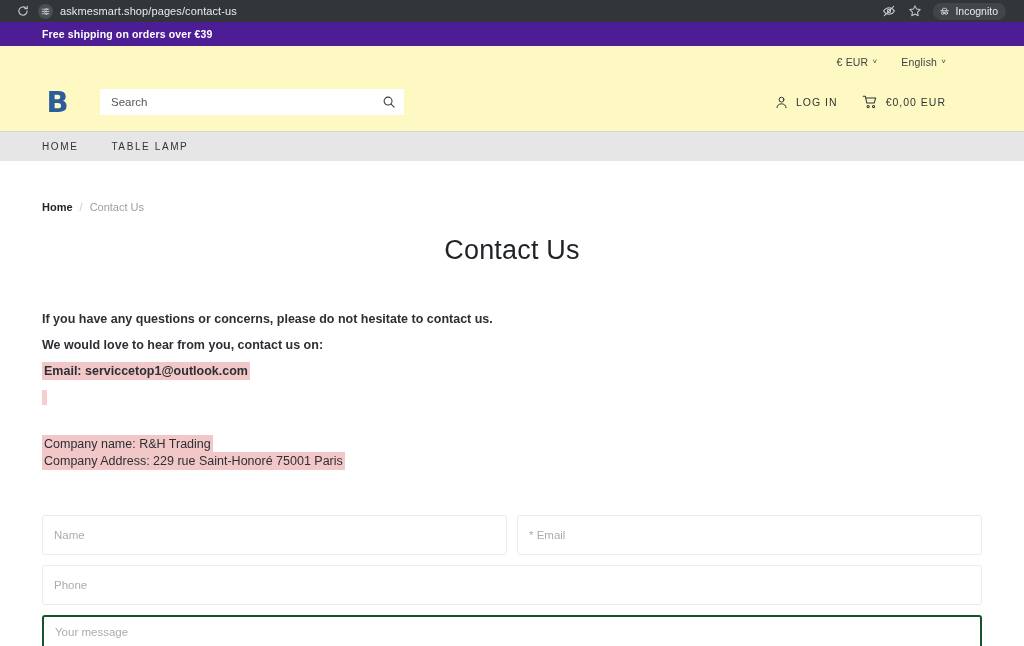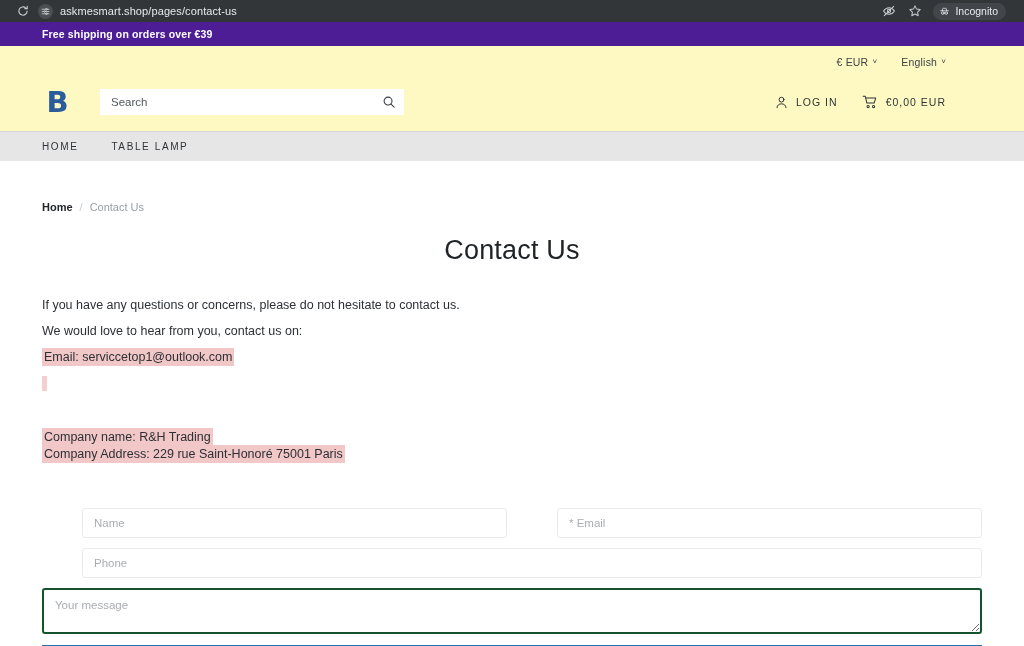--- a/index.html
+++ b/index.html
@@ -226,65 +226,64 @@
 
   .page-title {
     text-align: center;
     font-size: 27px;
     font-weight: normal;
     color: #1f2327;
     margin-top: 22px;
     letter-spacing: 0.2px;
   }
 
-  .body-copy { margin-top: 26px; }
+  .body-copy { margin-top: 40px; font-weight: bold; }
   .body-line {
     font-size: 12.5px;
     color: #2c3035;
     line-height: 26px;
   }
   .hl {
     background: #f2c7c7;
     display: inline;
     padding: 2px 2px;
   }
   .hl-blank {
     background: #f5cfcf;
     display: inline-block;
     width: 5px;
     height: 15px;
     vertical-align: middle;
   }
   .spacer-line { line-height: 26px; height: 26px; }
-  .company-block { margin-top: 33px; }
+  .company-block { margin-top: 26px; }
   .company-line {
     font-size: 12.5px;
     color: #2c3035;
     line-height: 17px;
   }
 
   
   .contact-form { margin-top: 45px; }
   .form-row {
     display: flex;
     gap: 10px;
     margin-bottom: 10px;
   }
   .field {
     flex: 1 1 0;
-    height: 30px;
+    height: 40px;
     border: 1px solid #e9ebed;
     border-radius: 3px;
     background: #ffffff;
     font-size: 11.5px;
     color: #33383c;
     padding: 0 11px;
     outline: none;
     font-family: "Liberation Sans", sans-serif;
-    margin-left: 40px;
   }
   .field::placeholder { color: #a9adb1; opacity: 1; }
   .field-full { width: 100%; }
 
   .message-field {
     width: 100%;
     height: 46px;
     border: 2px solid #14532d;
     border-radius: 3px;
     background: #ffffff;

